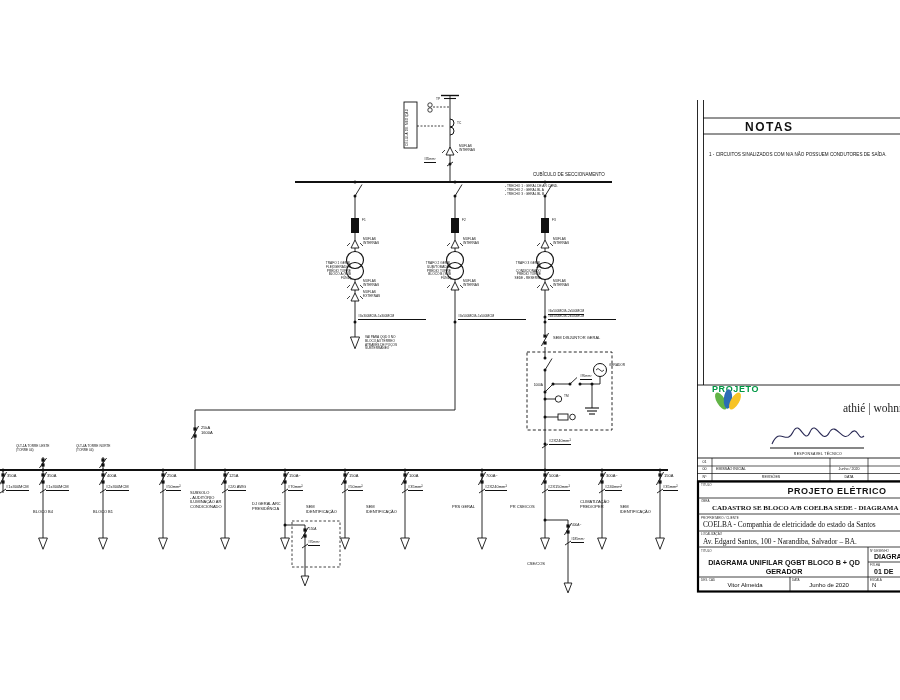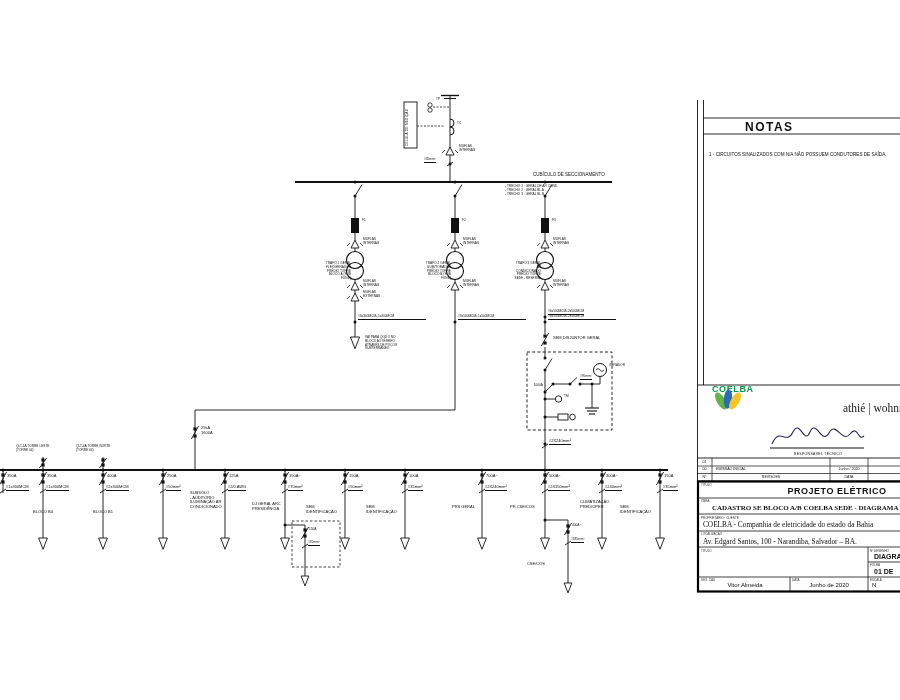--- a/index.html
+++ b/index.html
@@ -389,21 +389,21 @@
 
   <div class="rp-abs notas-title" style="left:703px;top:120px;width:197px;">NOTAS</div>
   <div class="rp-abs note-line" style="left:709px;top:152px;width:188px;">1 - CIRCUITOS SINALIZADOS COM N/A NÃO POSSUEM CONDUTORES DE SAÍDA.</div>
 
   <div class="rp-abs" style="left:712px;top:388px;">
     <svg width="56" height="28">
       <ellipse cx="9" cy="13" rx="4.2" ry="9.5" transform="rotate(-30 9 13)" fill="#62b446"></ellipse>
       <ellipse cx="16" cy="11" rx="4.2" ry="9.8" transform="rotate(4 16 11)" fill="#2b6cb5"></ellipse>
       <ellipse cx="23" cy="13" rx="4.2" ry="9.5" transform="rotate(30 23 13)" fill="#f7c325"></ellipse>
     </svg>
-    <div class="coelba-txt" style="margin-top:-4px;">COELBA</div>
+    <div class="coelba-txt" style="margin-top:-4px;">PROJETO</div>
   </div>
   <div class="rp-abs aw" style="left:843px;top:402px;">athié | wohnrath</div>
   <svg class="rp-abs" style="left:766px;top:420px;" width="104" height="32">
     <path d="M6,24 C14,6 20,26 27,12 S38,26 44,12 S56,26 63,13 S76,24 84,14 S92,22 98,16" fill="none" stroke="#2a2a55" stroke-width="1.1"></path>
     <line x1="4" y1="28" x2="98" y2="28" stroke="#111" stroke-width="1.2"></line>
   </svg>
   <div class="rp-abs resp" style="left:768px;top:452px;width:100px;">RESPONSÁVEL TÉCNICO</div>
 
   <div class="rp-abs rev" style="left:699px;top:459.5px;width:11px;text-align:center;">01</div>
   <div class="rp-abs rev" style="left:699px;top:467px;width:11px;text-align:center;">00</div>
@@ -413,26 +413,27 @@
   <div class="rp-abs rev" style="left:712px;top:474.5px;width:118px;text-align:center;">REVISÕES</div>
   <div class="rp-abs rev" style="left:831px;top:474.5px;width:36px;text-align:center;">DATA</div>
 
   <div class="rp-abs tb-lab" style="left:701px;top:482.5px;">TÍTULO</div>
   <div class="rp-abs tb-big" style="left:700px;top:486px;width:200px;">PROJETO ELÉTRICO</div>
 
   <div class="rp-abs tb-lab" style="left:701px;top:499px;">OBRA</div>
   <div class="rp-abs tb-obra" style="left:712px;top:503.5px;width:188px;overflow:hidden;">CADASTRO SE BLOCO A/B COELBA SEDE - DIAGRAMA UNIFILAR</div>
 
   <div class="rp-abs tb-lab" style="left:701px;top:515.5px;">PROPRIETÁRIO / CLIENTE</div>
-  <div class="rp-abs tb-serif" style="left:703px;top:520px;width:197px;overflow:hidden;">COELBA - Companhia de eletricidade do estado da Bahia</div>
+  <div class="rp-abs tb-serif" style="left:703px;top:520px;width:197px;overflow:hidden;">COELBA - Companhia de eletricidade do estado da Santos</div>
 
   <div class="rp-abs tb-lab" style="left:701px;top:532px;">LOCALIZAÇÃO</div>
   <div class="rp-abs tb-serif" style="left:703px;top:536.5px;width:197px;overflow:hidden;">Av. Edgard Santos, 100 - Narandiba, Salvador – BA.</div>
 
   <div class="rp-abs tb-lab" style="left:701px;top:548.5px;">TÍTULO</div>
+  <div class="rp-abs tb-tit" style="left:700px;top:558px;width:168px;">DIAGRAMA UNIFILAR QGBT BLOCO B + QD GERADOR</div>
 
   <div class="rp-abs tb-lab" style="left:870px;top:548.5px;">Nº DESENHO</div>
   <div class="rp-abs tb-clip" style="left:874px;top:553px;width:26px;">DIAGRAMA</div>
   <div class="rp-abs tb-lab" style="left:870px;top:563px;">FOLHA</div>
   <div class="rp-abs tb-clip" style="left:874px;top:568px;width:26px;">01 DE</div>
 
   <div class="rp-abs tb-lab" style="left:701px;top:578px;">DES. CAD</div>
   <div class="rp-abs tb-sm" style="left:703px;top:582px;width:84px;">Vitor Almeida</div>
   <div class="rp-abs tb-lab" style="left:792px;top:578px;">DATA</div>
   <div class="rp-abs tb-sm" style="left:792px;top:582px;width:74px;">Junho de 2020</div>

